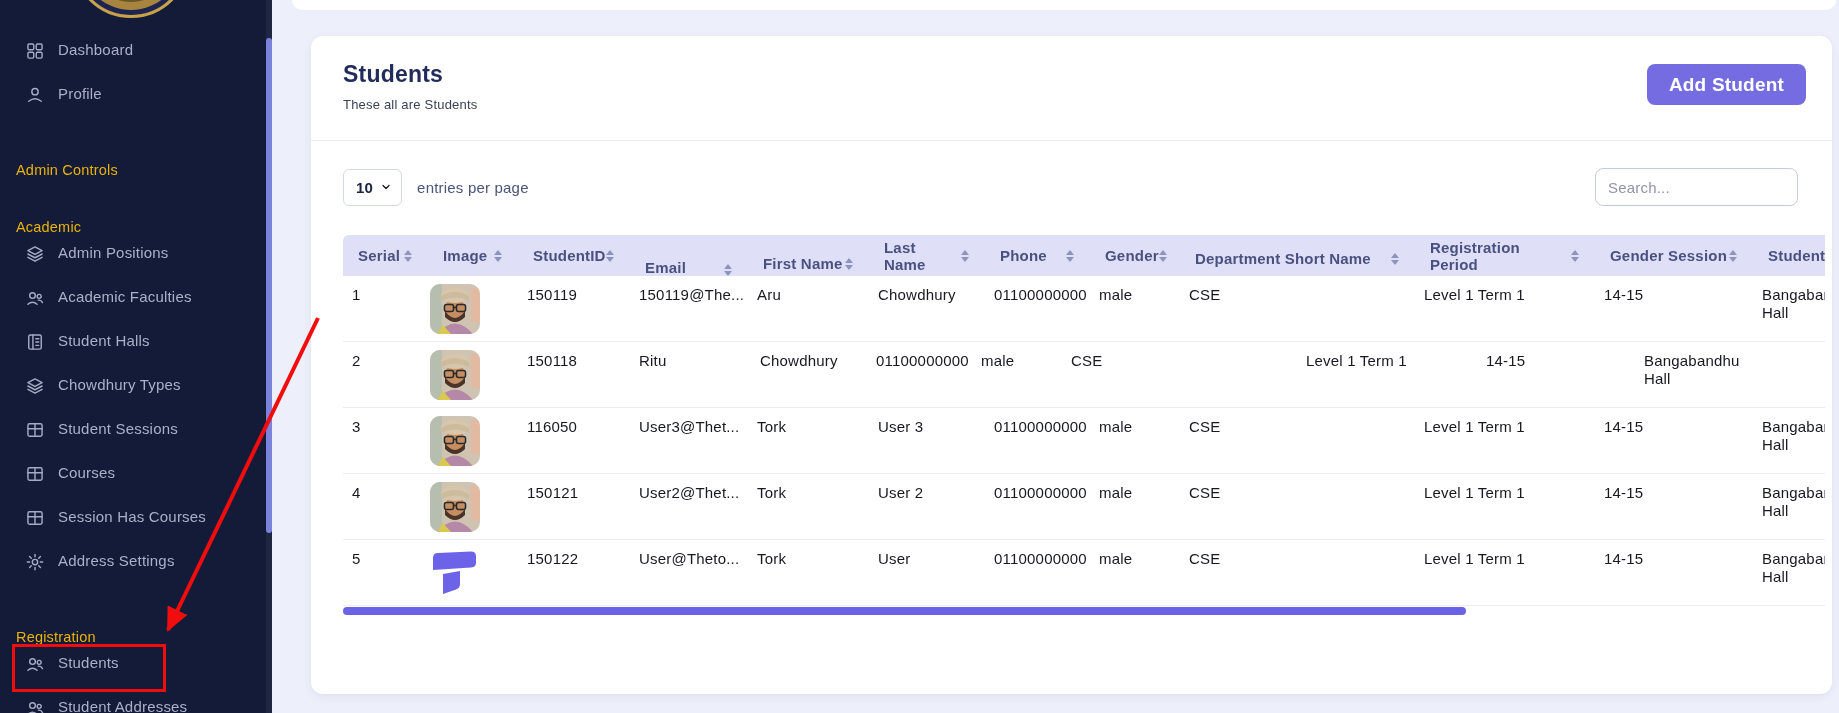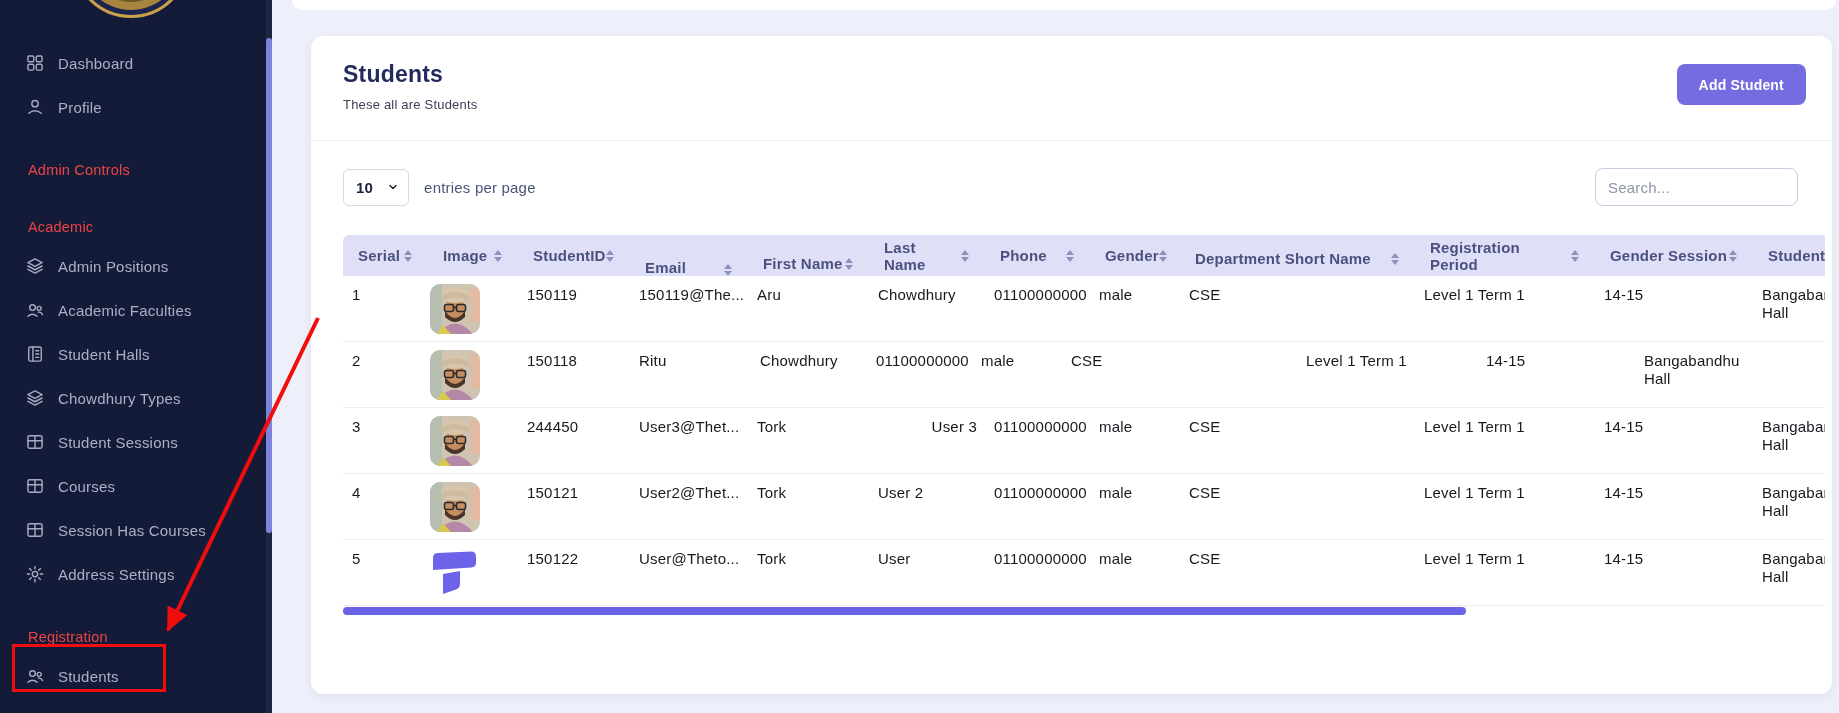--- a/index.html
+++ b/index.html
@@ -8,46 +8,46 @@
     background:#edf0fa;
     font-family:"Liberation Sans","DejaVu Sans",sans-serif;
     letter-spacing:.2px;
   }
   
   .sidebar{position:absolute;left:0;top:0;width:272px;height:713px;background:#141b38;overflow:hidden;z-index:2;}
   .logo-circle{position:absolute;top:-100px;left:72px;width:112px;height:112px;border-radius:50%;
     background:#1c2450;border:3px solid #c9a24b;
     box-shadow:inset 0 0 0 5px #1c2450,inset 0 0 0 13px #a8853f,inset 0 0 0 15px #6a5526;}
   .nav{position:absolute;top:0;left:0;width:100%;padding-top:41px;}
-  .nav-item{height:44px;display:flex;align-items:center;padding-left:25px;gap:13px;
+  .nav-item{height:44px;display:flex;padding-left:25px;gap:13px;
     color:#aab0c7;font-size:15px;font-weight:500;cursor:pointer;}
   .nav-icon{width:20px;height:20px;display:flex;flex:none;}
   .nav-icon svg{width:20px;height:20px;stroke:#a6abc4;fill:none;stroke-width:1.7;stroke-linecap:round;stroke-linejoin:round;}
-  .nav-section{height:20px;display:flex;align-items:center;padding-left:28px;
-    color:#ef4444;font-size:14.5px;font-weight:500;}
+  .nav-section{height:20px;display:flex;align-items:center;padding-left:16px;
+    color:#eab308;font-size:14.5px;font-weight:500;}
   .nav-item + .nav-section{margin-top:31px;}
   .nav-section + .nav-section{margin-top:37px;}
   .nav-section + .nav-item{margin-top:7px;}
   .side-track{position:absolute;right:0;top:0;width:6px;height:713px;background:rgba(255,255,255,.05);}
   .side-thumb{position:absolute;right:0;top:38px;width:6px;height:495px;background:#7c83dd;border-radius:3px;}
   
   .main{position:absolute;left:272px;top:0;right:0;height:713px;}
   .topbar{position:absolute;left:20px;right:3px;top:0;height:10px;background:#ffffff;border-radius:0 0 10px 10px;}
   .card{position:absolute;left:39px;top:36px;width:1521px;height:658px;background:#fff;border-radius:12px;
     box-shadow:0 3px 10px rgba(40,50,100,.07);}
   .card-head{display:flex;justify-content:space-between;align-items:flex-start;
     padding:25px 26px 0 32px;height:105px;box-sizing:border-box;border-bottom:1px solid #eceef5;}
   .card-head h1{margin:0;font-size:23px;font-weight:700;color:#232b5c;}
   .card-head p{margin:9px 0 0;font-size:13px;color:#3c4257;}
   .btn-primary{margin-top:3px;background:#746ce0;color:#fff;border:none;border-radius:8px;
-    padding:0 22px;height:41px;font-size:14px;font-weight:700;font-family:inherit;letter-spacing:.2px;cursor:pointer;}
+    padding:0 22px;height:41px;font-size:19px;font-weight:700;font-family:inherit;letter-spacing:.2px;cursor:pointer;}
   .controls{display:flex;justify-content:space-between;align-items:center;margin:27px 34px 0 32px;height:38px;}
   .controls-left{display:flex;align-items:center;}
   .select{height:37px;border:1px solid #d5d8e6;border-radius:6px;display:flex;align-items:center;
-    gap:14px;font-size:15px;font-weight:600;color:#1b2240;cursor:pointer;box-sizing:border-box;padding:0 9px 0 12px;background:#fff;}
+    gap:7px;font-size:15px;font-weight:600;color:#1b2240;cursor:pointer;box-sizing:border-box;padding:0 9px 0 12px;background:#fff;}
   .select svg{width:12px;height:12px;stroke:#15171c;stroke-width:2.6;fill:none;stroke-linecap:round;stroke-linejoin:round;}
   .entries-label{font-size:15px;color:#4a5578;margin-left:15px;}
   .search{width:203px;height:38px;box-sizing:border-box;border:1px solid #c7cbde;border-radius:8px;
     padding:0 12px;font-size:15px;color:#333;font-family:inherit;outline:none;background:#fff;}
   .search::placeholder{color:#8e95a5;letter-spacing:.2px;}
   
   .table-clip{margin:29px 7px 0 32px;overflow:hidden;}
   .t-header{display:flex;background:#dfe0f7;height:41px;border-radius:6px 0 0 0;width:1550px;}
   .th{box-sizing:border-box;flex:none;display:flex;align-items:center;justify-content:space-between;
     padding:0 16px 0 15px;font-size:15px;font-weight:600;color:#4a517f;cursor:pointer;}
@@ -380,24 +380,24 @@
                   <path d="M13 41 L21 50 L7 50 Z" fill="#d9c94f"></path>
                   <ellipse cx="25" cy="25" rx="10" ry="11" fill="#c58e62"></ellipse>
                   <path d="M15 27 Q25 41 35 27 L35 33 Q25 43 15 33 Z" fill="#4a3428"></path>
                   <ellipse cx="25" cy="11.5" rx="14" ry="7.5" fill="#d8c6ab"></ellipse>
                   <path d="M11 12 Q25 4 39 12 L39 17 Q25 10 11 17 Z" fill="#cdbb9e"></path>
                   <rect x="14.5" y="20.5" width="9" height="7" rx="2" fill="none" stroke="#2a2a2a" stroke-width="1.6"></rect>
                   <rect x="26.5" y="20.5" width="9" height="7" rx="2" fill="none" stroke="#2a2a2a" stroke-width="1.6"></rect>
                   <line x1="23.5" y1="23.5" x2="26.5" y2="23.5" stroke="#2a2a2a" stroke-width="1.6"></line>
                 </svg></span>
             </div>
-            <div class="td" style="width: 112px;">244450</div>
+            <div class="td" style="width: 112px;">116050</div>
             <div class="td" style="width: 118px;">User3@Thet...</div>
             <div class="td" style="width: 121px;">Tork</div>
-            <div class="td" style="width: 116px; text-align: right;">User 3</div>
+            <div class="td" style="width: 116px;">User 3</div>
             <div class="td" style="width: 105px;">01100000000</div>
             <div class="td" style="width: 90px;">male</div>
             <div class="td" style="width: 235px;">CSE</div>
             <div class="td" style="width: 180px;">Level 1 Term 1</div>
             <div class="td" style="width: 158px;">14-15</div>
             <div class="td" style="width: 140px;">Bangabandhu Hall</div>
           </div>
           <div class="t-row">
             <div class="td" style="width: 85px;">4</div>
             <div class="td img-cell" style="width: 90px;">

